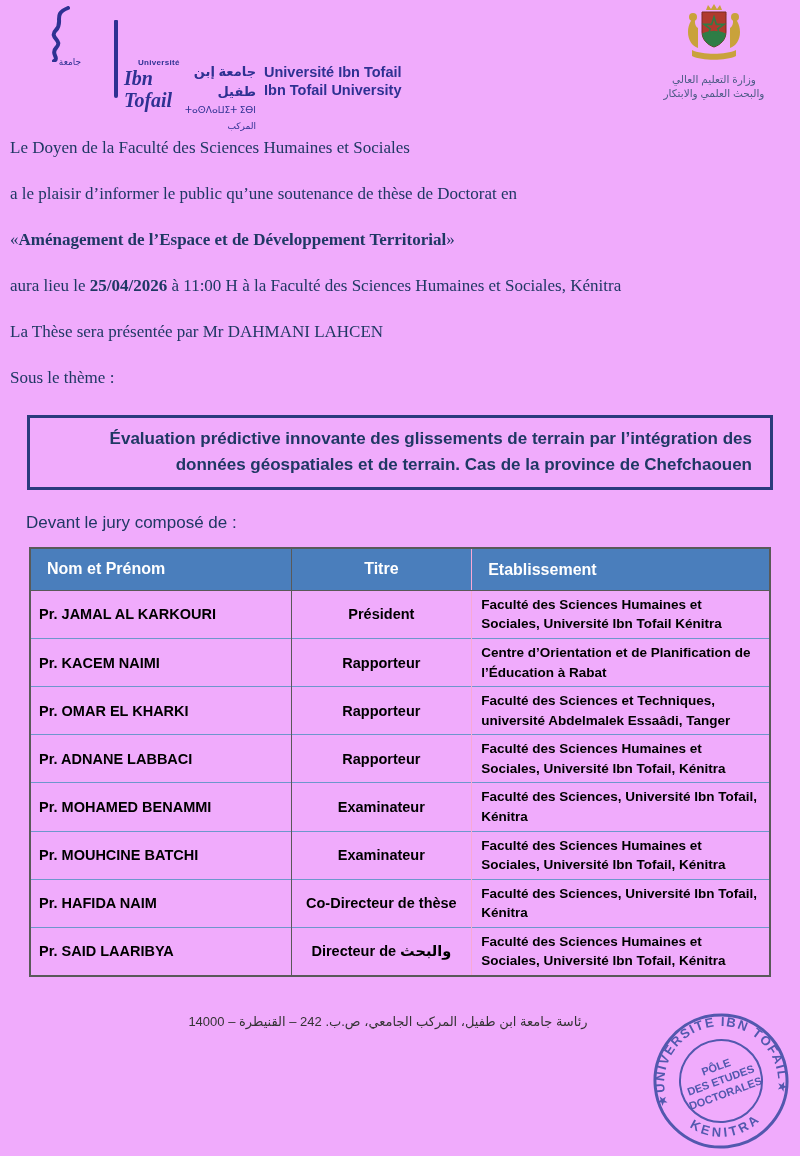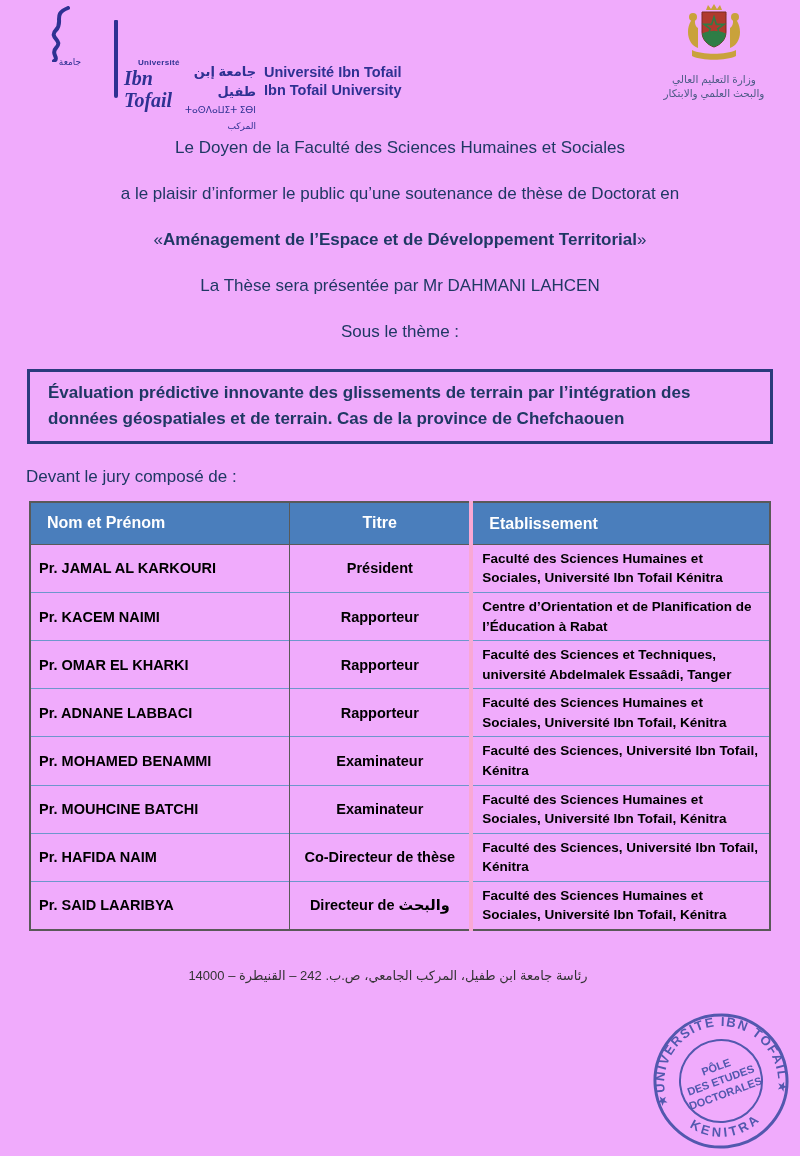--- a/index.html
+++ b/index.html
@@ -30,48 +30,48 @@
 
   .logo-right{position:absolute;left:650px;top:4px;width:128px;text-align:center;}
   .ministry-text{margin-top:2px;color:#4C5B86;font-size:10.5px;line-height:14px;direction:rtl;}
 
   
   .title-block{margin-top:56px;text-align:center;font-family:"Liberation Serif",serif;color:#2A3B7D;}
   .title-line{font-size:27px;font-weight:bold;letter-spacing:.5px;}
   .title-line2{margin-top:22px;}
 
   
-  .intro{text-align:center;font-size:17px;}
+  .intro{text-align:left;font-size:17px;font-family:Liberation Serif, serif;}
   .intro p{margin:26px 10px;}
   .b{font-weight:bold;}
 
   
   .theme-box{
     margin:27px 27px 0 27px;border:3px solid #2A3B7D;
-    padding:8px 18px;text-align:left;font-size:17px;font-weight:bold;line-height:1.55;
+    padding:8px 18px;text-align:right;font-size:17px;font-weight:bold;line-height:1.55;
   }
 
   .jury-heading{margin:23px 0 0 26px;font-size:17px;}
 
   
   .jury-table{
     width:742px;margin:14px auto 0 auto;border-collapse:collapse;
     border:2px solid #595959;
   }
   .jury-table th{
     background:#4A7EBC;color:#ffffff;font-size:16px;font-weight:bold;
     padding:9px 16px;border-bottom:1px solid #595959;
   }
   .jury-table td{
     border-top:1px solid #6D97CC;color:#000;font-weight:bold;vertical-align:middle;
   }
   .jury-table tr:first-child td{border-top:none;}
   .col-name{width:265px;text-align:left;padding:5px 6px 5px 8px;font-size:14.5px;}
   .col-title{width:168px;text-align:center;font-size:14.5px;border-left:1px solid #595959;}
-  .col-inst{width:300px;text-align:left;padding:4px 6px 4px 9px;font-size:13.5px;line-height:1.45;border-left:4px solid #f9a8d4;}
+  .col-inst{width:300px;text-align:left;padding:4px 6px 4px 9px;font-size:13.5px;line-height:1.45;border-left:1px solid #f9a8d4;}
 
   
   .footer{margin-top:36px;width:580px;margin-left:98px;text-align:center;}
   .addr-ar{font-size:13px;color:#333;direction:rtl;line-height:18px;}
 
   
   .stamp{position:absolute;right:4px;top:1006px;width:150px;height:150px;transform:rotate(-6deg);opacity:.88;}
   .stamp text{fill:#3D4DA4;font-family:"Liberation Sans","DejaVu Sans",sans-serif;}
 </style>
 </head>
@@ -133,20 +133,21 @@
         <div>والبحث العلمي والابتكار</div>
       </div>
     </div>
   </div>
 
 
   <div class="intro">
     <p>Le Doyen de la Faculté des Sciences Humaines et Sociales</p>
     <p>a le plaisir d’informer le public qu’une soutenance de thèse de Doctorat en</p>
     <p><span>«</span><span class="b">Aménagement de l’Espace et de Développement Territorial</span><span>»</span></p>
+    <p><span>aura lieu le </span><span class="b">25/04/2026</span><span> à 11:00 H à la Faculté des Sciences Humaines et Sociales, Kénitra</span></p>
     <p>La Thèse sera présentée par Mr DAHMANI LAHCEN</p>
     <p>Sous le thème :</p>
   </div>
 
   <div class="theme-box">Évaluation prédictive innovante des glissements de terrain par l’intégration des données géospatiales et de terrain. Cas de la province de Chefchaouen</div>
 
   <div class="jury-heading">Devant le jury composé de :</div>
 
   <table class="jury-table">
     <thead>

